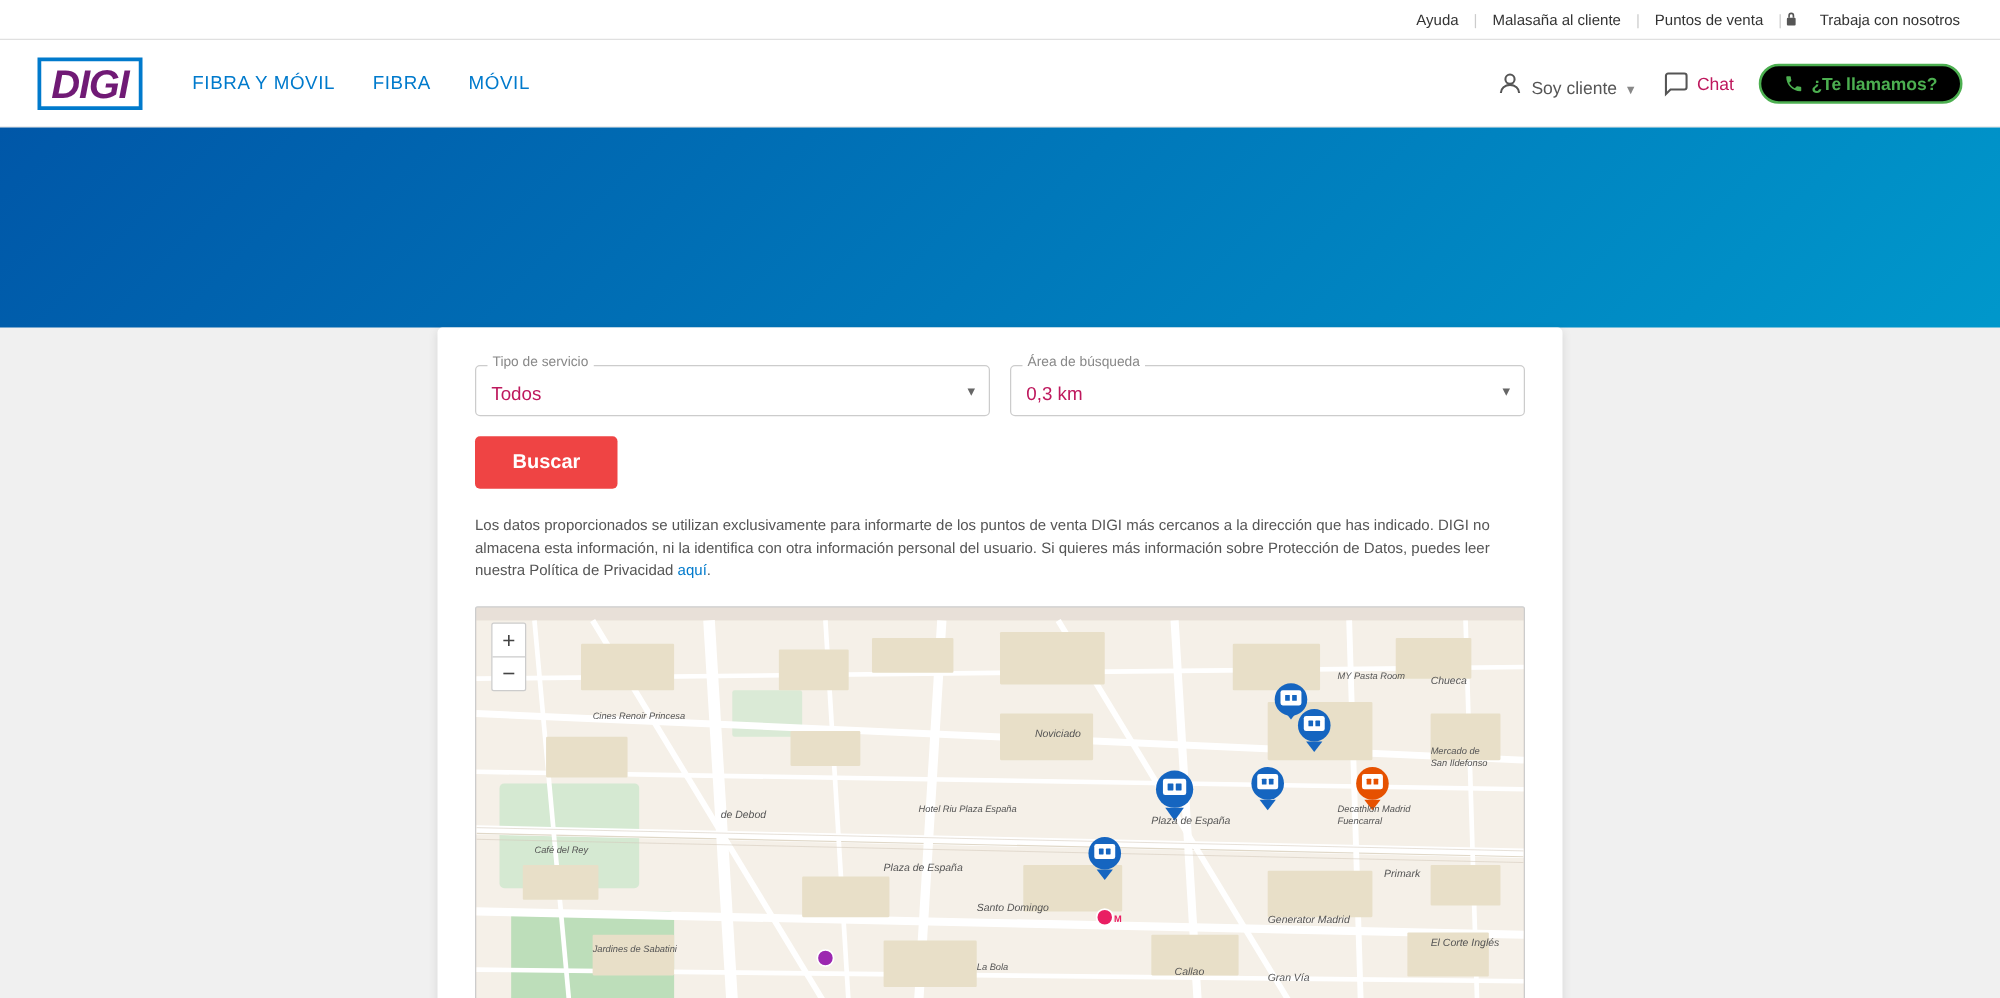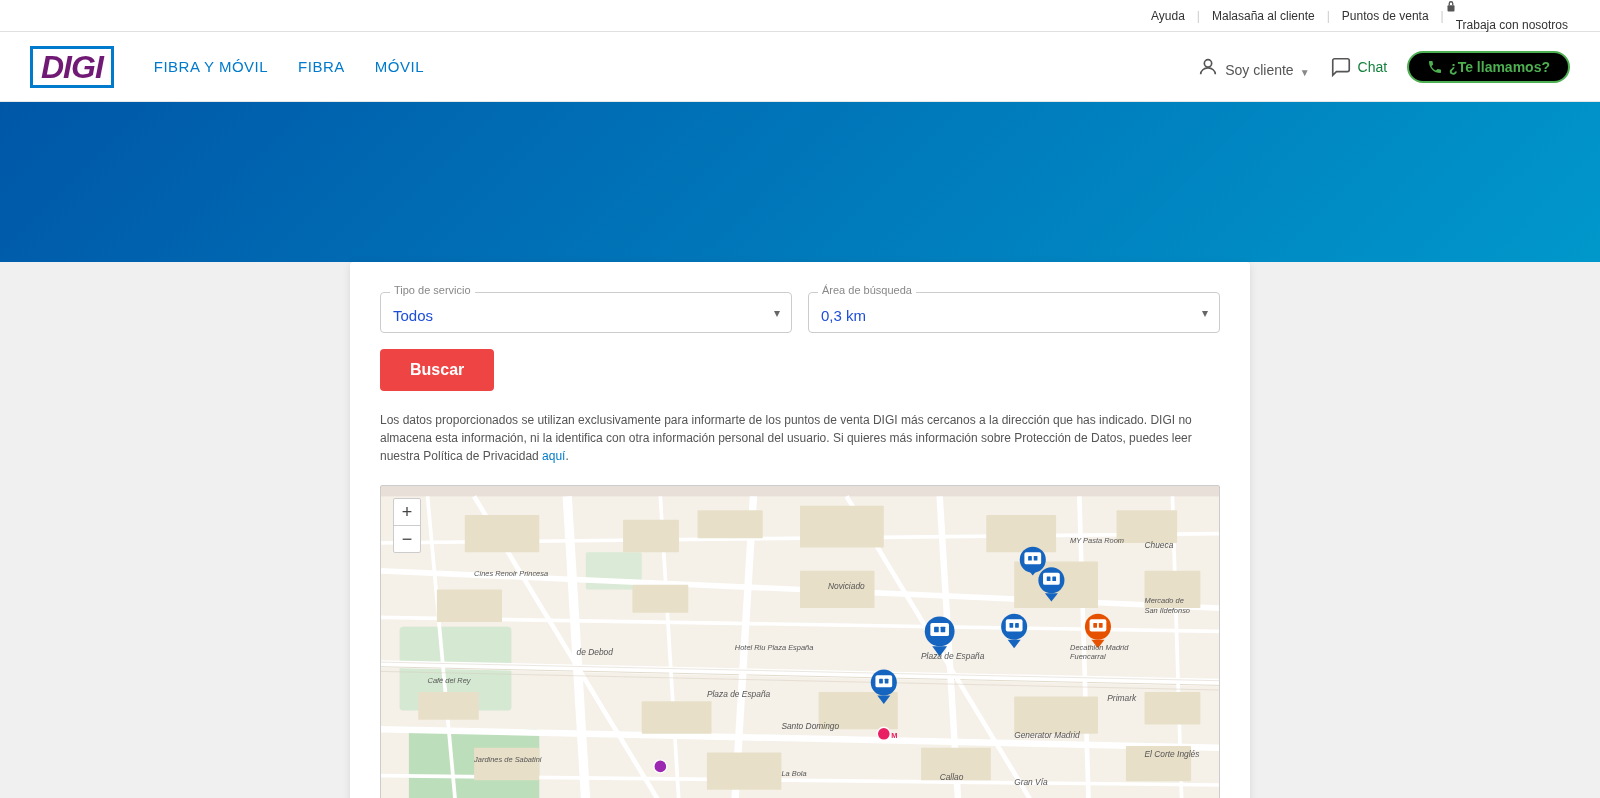--- a/index.html
+++ b/index.html
@@ -77,21 +77,21 @@
       gap: 6px;
       cursor: pointer;
       color: #555;
       font-size: 14px;
     }
     .nav-chat {
       display: flex;
       align-items: center;
       gap: 6px;
       cursor: pointer;
-      color: #15803d;
+      color: #be185d;
       font-size: 14px;
     }
     .nav-call-btn {
       border: 2px solid #4caf50;
       border-radius: 25px;
       padding: 6px 18px;
       color: #4caf50;
       font-weight: 700;
       font-size: 14px;
       cursor: pointer;
@@ -140,21 +140,21 @@
     .form-row .form-group {
       flex: 1;
       margin-bottom: 0;
     }
     .form-select {
       width: 100%;
       border: 1px solid #ccc;
       border-radius: 4px;
       padding: 14px 30px 8px 12px;
       font-size: 15px;
-      color: #1d4ed8;
+      color: #be185d;
       background: #fff;
       appearance: none;
       -webkit-appearance: none;
       cursor: pointer;
       outline: none;
     }
     .select-wrapper {
       position: relative;
     }
     .select-arrow {
@@ -250,21 +250,21 @@
 </head>
 <body>
 
 <div class="top-bar">
   <a class="top-bar-item">Ayuda</a>
   <span class="top-bar-sep">|</span>
   <a class="top-bar-item">Malasaña al cliente</a>
   <span class="top-bar-sep">|</span>
   <a class="top-bar-item">Puntos de venta</a>
   <span class="top-bar-sep">|</span>
-  <span style="display:flex;gap:4px;flex-direction:column;">
+  <span style="display:flex;align-items:center;gap:4px;">
     <svg width="14" height="14" viewBox="0 0 16 16" fill="#555">
         <rect x="4" y="6" width="8" height="7" rx="1" fill="#555"></rect>
         <path d="M6 6V4a2 2 0 014 0v2" stroke="#555" stroke-width="1.5" fill="none"></path>
       </svg>
     <a class="top-bar-item">Trabaja con nosotros</a>
   </span>
 </div>
 
 <nav class="nav">
   <div class="nav-left">

